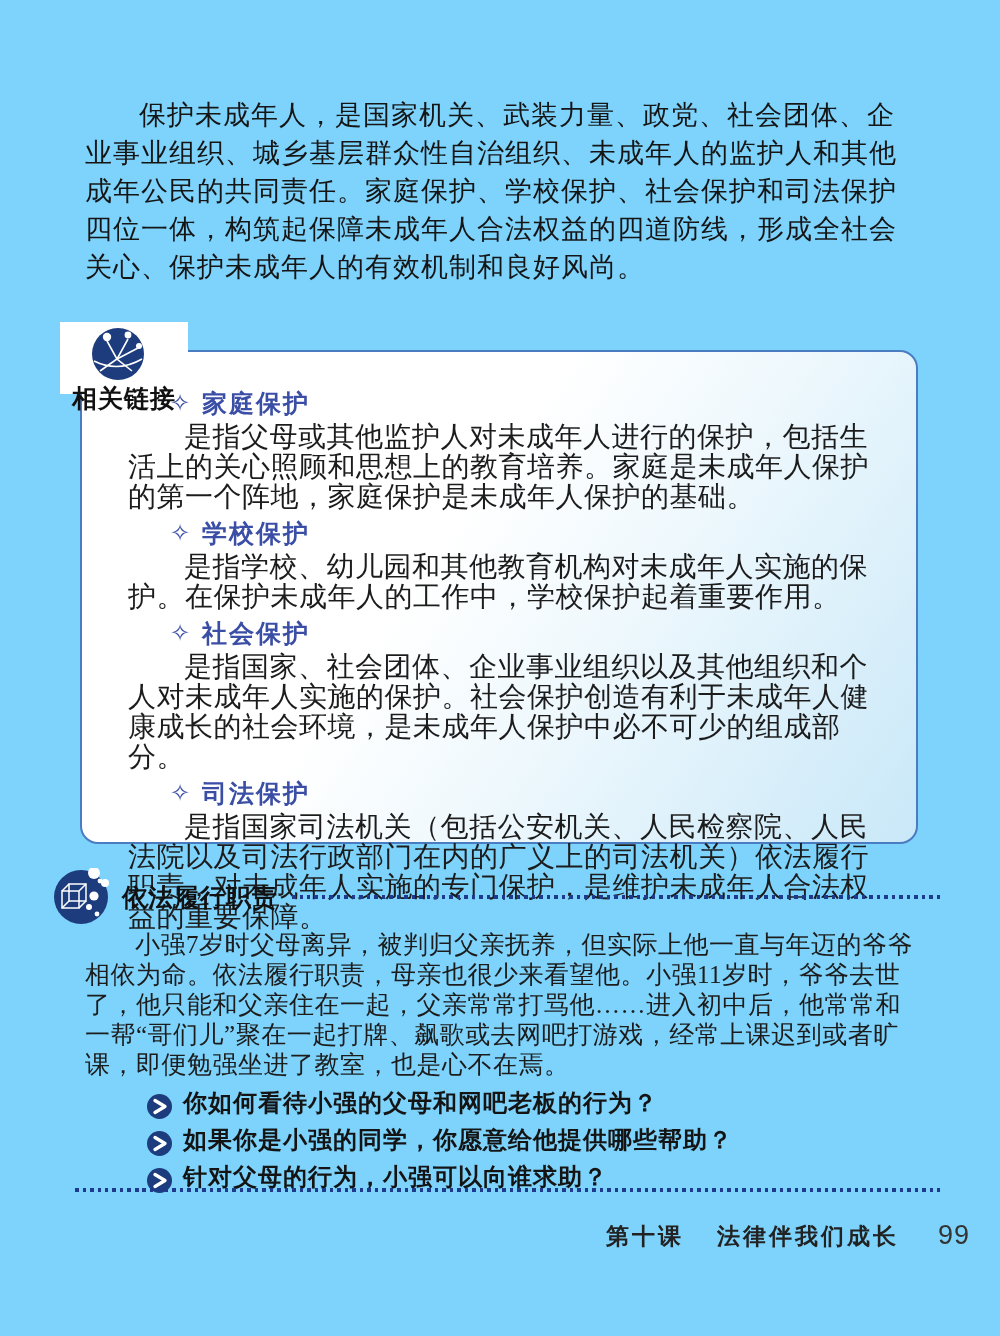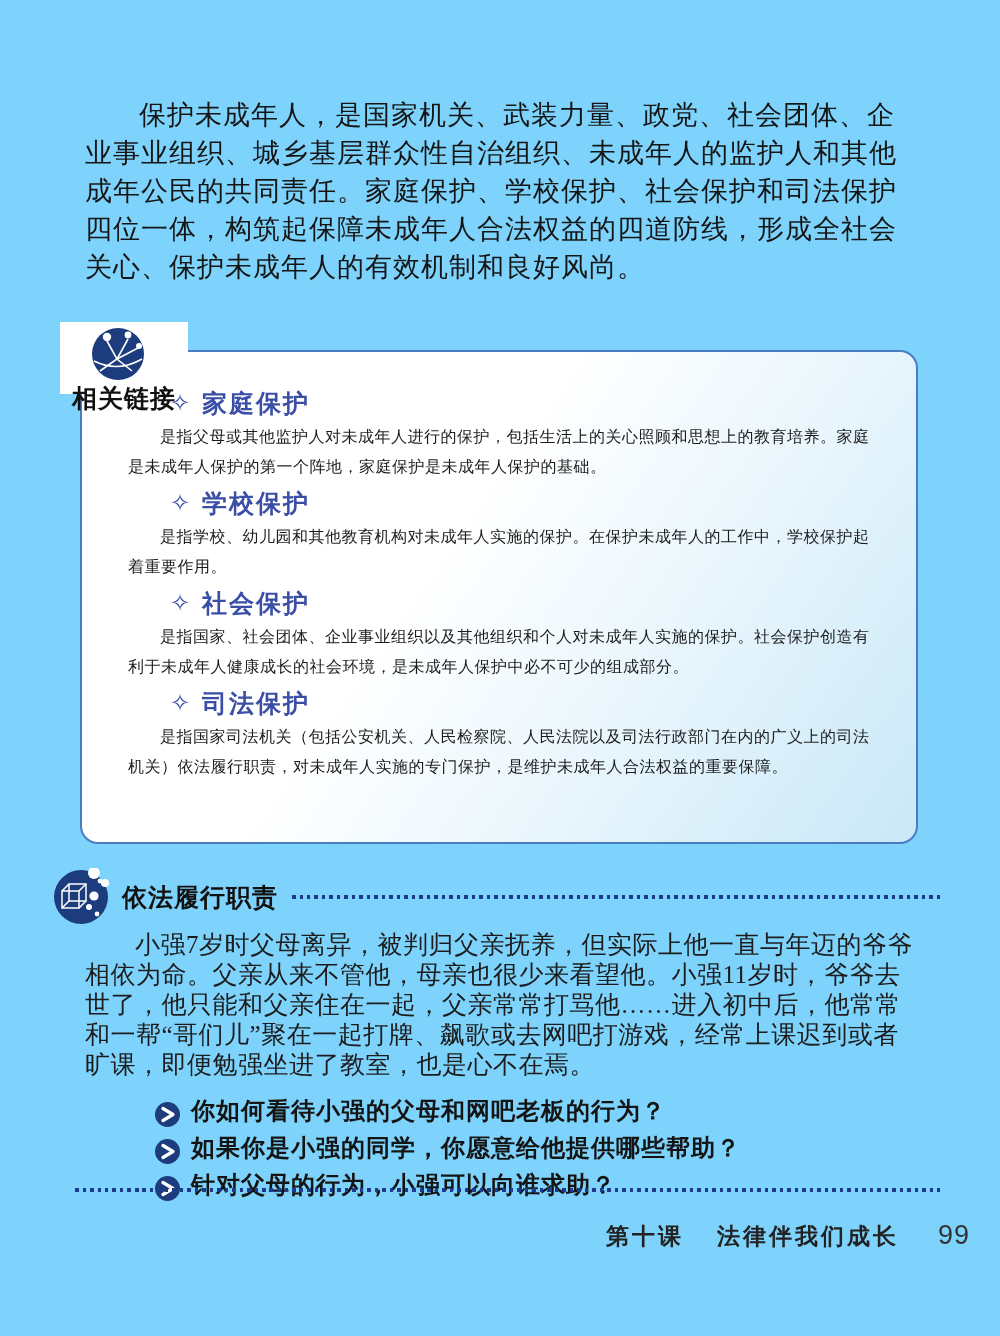--- a/index.html
+++ b/index.html
@@ -25,21 +25,21 @@
   .rl-item{margin:0 0 2px 0;}
   .rl-heading{
     margin-left:42px; font-size:25px; line-height:32px;
     color:#3b4ea6; font-weight:bold; letter-spacing:2px;
   }
   .rl-heading .diamond{
     display:inline-block; margin-right:10px; font-weight:normal;
     font-size:24px; transform:translateY(-1px); color:#3b4ea6;
   }
   .rl-body{
-    margin:2px 0 6px 0; font-size:16px; line-height:30px;
+    margin:2px 0 6px 0; font-size:28px; line-height:30px;
     text-indent:2em; letter-spacing:0.5px; color:#1c1c1c;
   }
   
   .sec-header{
     position:absolute; display:flex; align-items:center;
     background:#ffffff; padding:4px 12px 4px 0;
   }
   .sec-header .sec-icon{flex:0 0 auto;}
   .sec-title{
     font-family:"Liberation Sans", sans-serif; font-weight:bold;
@@ -53,21 +53,21 @@
     background-image:repeating-linear-gradient(to right,#1d3a8c 0 3.5px,transparent 3.5px 7.5px);
   }
   
   .story{
     position:absolute; left:85px; top:930px; width:833px;
     font-size:25px; line-height:30px; text-indent:2em;
     letter-spacing:0.5px; margin:0; color:#1c1c1c;
   }
   .questions{
     position:absolute; left:138px; top:1082px; width:780px;
-    list-style:none; margin:16px; padding:0;
+    list-style:none; margin:8px; padding:0;
     font-family:"Liberation Sans", sans-serif;
   }
   .questions li{
     display:flex; align-items:flex-start; margin-bottom:7px;
   }
   .questions .q-icon{flex:0 0 auto; margin-top:3px;}
   .q-text{
     font-size:24px; font-weight:bold; color:#141414;
     line-height:26px; margin-left:10px; letter-spacing:1px;
   }
@@ -148,21 +148,21 @@
       </g>
       <circle cx="42" cy="28" r="4.6" fill="#ffffff"></circle>
       <circle cx="37" cy="39" r="3" fill="#ffffff"></circle>
       <circle cx="45" cy="46" r="2.4" fill="#ffffff"></circle>
       <circle cx="48" cy="13" r="2.4" fill="#ffffff"></circle>
     </svg>
     <span class="sec-title">依法履行职责</span>
     <div class="dotted"></div>
   </div>
 
-  <p class="story">小强7岁时父母离异，被判归父亲抚养，但实际上他一直与年迈的爷爷相依为命。父亲从来不管他，母亲也很少来看望他。小强11岁时，爷爷去世了，他只能和父亲住在一起，父亲常常打骂他……进入初中后，他常常和一帮“哥们儿”聚在一起打牌、飙歌或去网吧打游戏，经常上课迟到或者旷课，即便勉强坐进了教室，也是心不在焉。</p>
+  <p class="story">小强7岁时父母离异，被判归父亲抚养，但实际上他一直与年迈的爷爷相依为命。依法履行职责，母亲也很少来看望他。小强11岁时，爷爷去世了，他只能和父亲住在一起，父亲常常打骂他……进入初中后，他常常和一帮“哥们儿”聚在一起打牌、飙歌或去网吧打游戏，经常上课迟到或者旷课，即便勉强坐进了教室，也是心不在焉。</p>
 
   <ul class="questions">
     <li>
       <svg class="q-icon" width="27" height="27" viewBox="0 0 27 27">
         <circle cx="13.5" cy="13.5" r="12.5" fill="#1d3c7d"></circle>
         <path d="M9 7.5 L19 13.5 L9 19.5" fill="none" stroke="#ffffff" stroke-width="3.4" stroke-linecap="round" stroke-linejoin="round"></path>
       </svg>
       <span class="q-text">你如何看待小强的父母和网吧老板的行为？</span>
     </li>
     <li>

